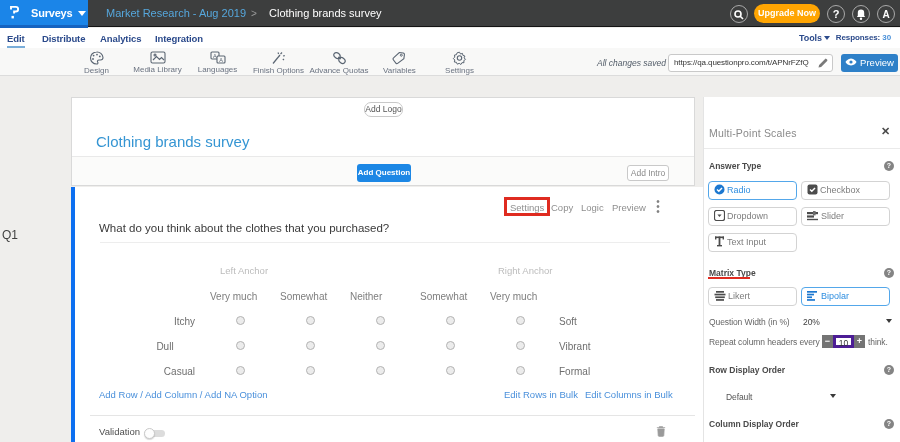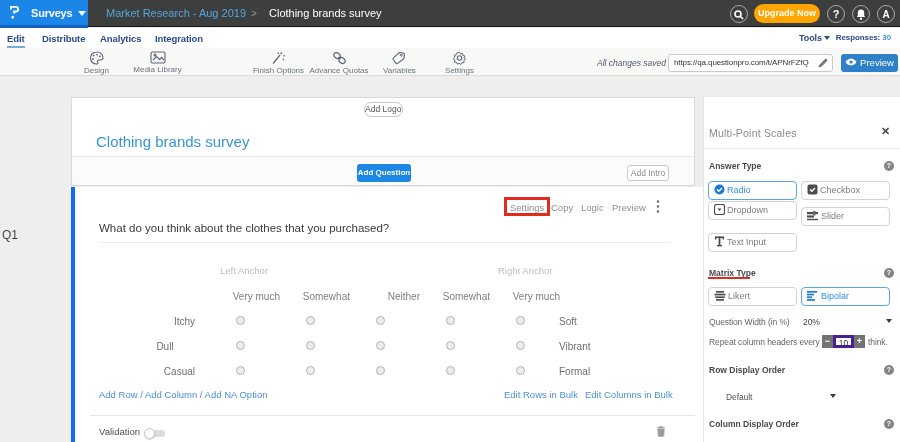--- a/index.html
+++ b/index.html
@@ -30,36 +30,36 @@
 .titem svg { display:block; margin:3px auto 0; }
 .titem .lb { font-size:8px; color:#6a7280; display:block; margin-top:1px; }
 #saved { position:absolute; left:597px; top:10px; font-size:8.5px; font-style:italic; color:#525c68; white-space:nowrap; }
 #urlbox { position:absolute; left:668px; top:6px; width:165px; height:18px; background:#fff; border:1px solid #c9c9c9; border-radius:3px; font-size:8px; letter-spacing:-0.1px; color:#333; line-height:16px; padding-left:5px; padding-right:28px; overflow:hidden; white-space:nowrap; }
 #urlbox svg { position:absolute; right:4px; top:3px; }
 #pvw { position:absolute; left:841px; top:6px; width:57px; height:18px; background:#2e80c8; border-radius:3px; color:#fff; font-size:9.5px; text-align:center; line-height:18px; }
 #pvw svg { vertical-align:-1px; margin-right:3px; }
 
 
 #tcard { position:absolute; left:71px; top:97px; width:624px; height:89px; background:#fff; border:1px solid #d9d9d9; }
-#addlogo { position:absolute; left:292px; top:4px; width:39px; height:15px; background:#fff; border:1px solid #c9c9c9; border-radius:7px; font-size:8.5px; color:#555; text-align:left; line-height:13px; }
+#addlogo { position:absolute; left:292px; top:4px; width:39px; height:15px; background:#fff; border:1px solid #c9c9c9; border-radius:7px; font-size:8.5px; color:#555; text-align:center; line-height:13px; }
 #stitle { position:absolute; left:24px; top:35px; font-size:15px; color:#3595d3; }
 #tstrip { position:absolute; left:0; top:58px; width:622px; height:29px; background:#fbfbfa; border-top:1px solid #e9e9e9; }
 #addq { position:absolute; left:285px; top:7px; width:54px; height:18px; background:#1c87e5; border-radius:3px; color:#fff; font-size:8px; font-weight:bold; text-align:center; line-height:18px; white-space:nowrap; }
 #addintro { position:absolute; left:555px; top:8px; width:42px; height:16px; background:#fff; border:1px solid #c9c9c9; border-radius:3px; color:#8a8a8a; font-size:8.5px; text-align:center; line-height:14px; }
 
 
 #q1 { position:absolute; left:2px; top:228px; font-size:12px; color:#3f3f3f; }
 #qblk { position:absolute; left:71px; top:187px; width:632px; height:255px; background:#fff; border-left:4px solid #0c6ff0; }
 .qact { position:absolute; font-size:9.5px; color:#8f8f8f; }
 #redbox { position:absolute; left:429px; top:10px; width:46px; height:19px; border:3px solid #df2b20; }
 #kebab { position:absolute; left:581px; top:12px; color:#818181; font-size:10px; line-height:5px; text-align:center; width:4px; }
 #qtext { position:absolute; left:24px; top:35px; font-size:11.5px; color:#3a3a3a; }
 #qhr { position:absolute; left:25px; top:55px; width:570px; height:1px; background:#ededed; }
 .anch { position:absolute; top:78px; font-size:9.5px; color:#bcbcbc; }
-.mcol { position:absolute; top:104px; width:70px; text-align:right; font-size:10px; color:#7e7e7e; }
+.mcol { position:absolute; top:104px; width:70px; text-align:left; font-size:10px; color:#7e7e7e; }
 .mrowlbl { position:absolute; width:60px; text-align:right; font-size:10px; color:#6e6e6e; }
 .mrowlbl2 { position:absolute; left:484px; font-size:10px; color:#6e6e6e; }
 .radio { position:absolute; width:9px; height:9px; border:1px solid #b3b3b3; border-radius:50%; background:#ececec; }
 .blulink { font-size:9.5px; color:#4a90db; }
 #addrow { position:absolute; left:24px; top:202px; }
 #editbulk1 { position:absolute; left:429px; top:202px; }
 #editbulk2 { position:absolute; left:510px; top:202px; }
 #vhr { position:absolute; left:15px; top:228px; width:605px; height:1px; background:#e5e5e5; }
 #vlbl { position:absolute; left:24px; top:239px; font-size:9.5px; color:#4e4e4e; }
 #vtog { position:absolute; left:74px; top:243px; width:16px; height:7px; background:#dcdcdc; border-radius:4px; }
@@ -135,20 +135,31 @@
 <div class="titem" style="left:127px;">
   <svg width="16" height="13" viewBox="0 0 16 13">
         <g fill="none" stroke="#5b6673" stroke-width="1.1">
           <rect x="1" y="1" width="14" height="11" rx="1.5"></rect>
           <path d="M3 9 l3.5-3.5 l3 3 l2-2 l2.5 2.5"></path>
           <circle cx="5" cy="4" r="1"></circle>
         </g>
       </svg>
   <span class="lb">Media Library</span>
 </div>
+<div class="titem" style="left:187px;">
+  <svg width="16" height="13" viewBox="0 0 16 13">
+        <g fill="none" stroke="#5b6673" stroke-width="1.1">
+          <rect x="1" y="1" width="8" height="7" rx="1"></rect>
+          <rect x="7" y="5" width="8" height="7" rx="1" fill="#f8f8f7"></rect>
+        </g>
+        <text x="3" y="6.8" font-size="5.5" fill="#5b6673" font-family="Liberation Sans">A</text>
+        <text x="9.3" y="10.8" font-size="5.5" fill="#5b6673" font-family="Liberation Sans">A</text>
+      </svg>
+  <span class="lb">Languages</span>
+</div>
 <div class="titem" style="left:248px;">
   <svg width="15" height="14" viewBox="0 0 15 14">
         <g stroke="#5b6673" stroke-width="1.2" fill="none">
           <line x1="2" y1="12.5" x2="9" y2="4"></line>
           <line x1="9.5" y1="3.2" x2="11" y2="1.5"></line>
           <line x1="12" y1="5" x2="13.8" y2="4.6"></line>
           <line x1="11.8" y1="8" x2="13" y2="9"></line>
           <line x1="7" y1="1.5" x2="7.6" y2="3"></line>
         </g>
       </svg>
@@ -265,21 +276,21 @@
   <div class="pbtn sel" style="left:4px; top:84px;">
     <svg width="11" height="11" viewBox="0 0 11 11">
         <circle cx="5.5" cy="5.5" r="5" fill="#1c78d0"></circle>
         <path d="M3 5.5 l1.8 1.8 l3.2-3.4" fill="none" stroke="#fff" stroke-width="1.4"></path>
       </svg>Radio</div>
   <div class="pbtn" style="left:97px; top:84px;">
     <svg width="11" height="11" viewBox="0 0 11 11">
         <rect x="0.5" y="0.5" width="10" height="10" rx="2" fill="#4c4c4c"></rect>
         <path d="M3 5.5 l1.8 1.8 l3.2-3.4" fill="none" stroke="#fff" stroke-width="1.4"></path>
       </svg>Checkbox</div>
-  <div class="pbtn" style="left:4px; top:104px;">
+  <div class="pbtn" style="left:4px; top:110px;">
     <svg width="11" height="11" viewBox="0 0 11 11">
         <rect x="0.5" y="0.5" width="10" height="10" rx="2" fill="none" stroke="#4c4c4c" stroke-width="1.2"></rect>
         <path d="M3.4 4.5 h4.2 l-2.1 2.6 z" fill="#4c4c4c"></path>
       </svg>Dropdown</div>
   <div class="pbtn" style="left:97px; top:110px;">
     <svg width="12" height="10" viewBox="0 0 12 10">
         <g fill="#4c4c4c">
           <rect x="0" y="1" width="11" height="2.2"></rect>
           <rect x="0" y="4.4" width="7" height="2.2"></rect>
           <rect x="0" y="7.8" width="11" height="1.4"></rect>

